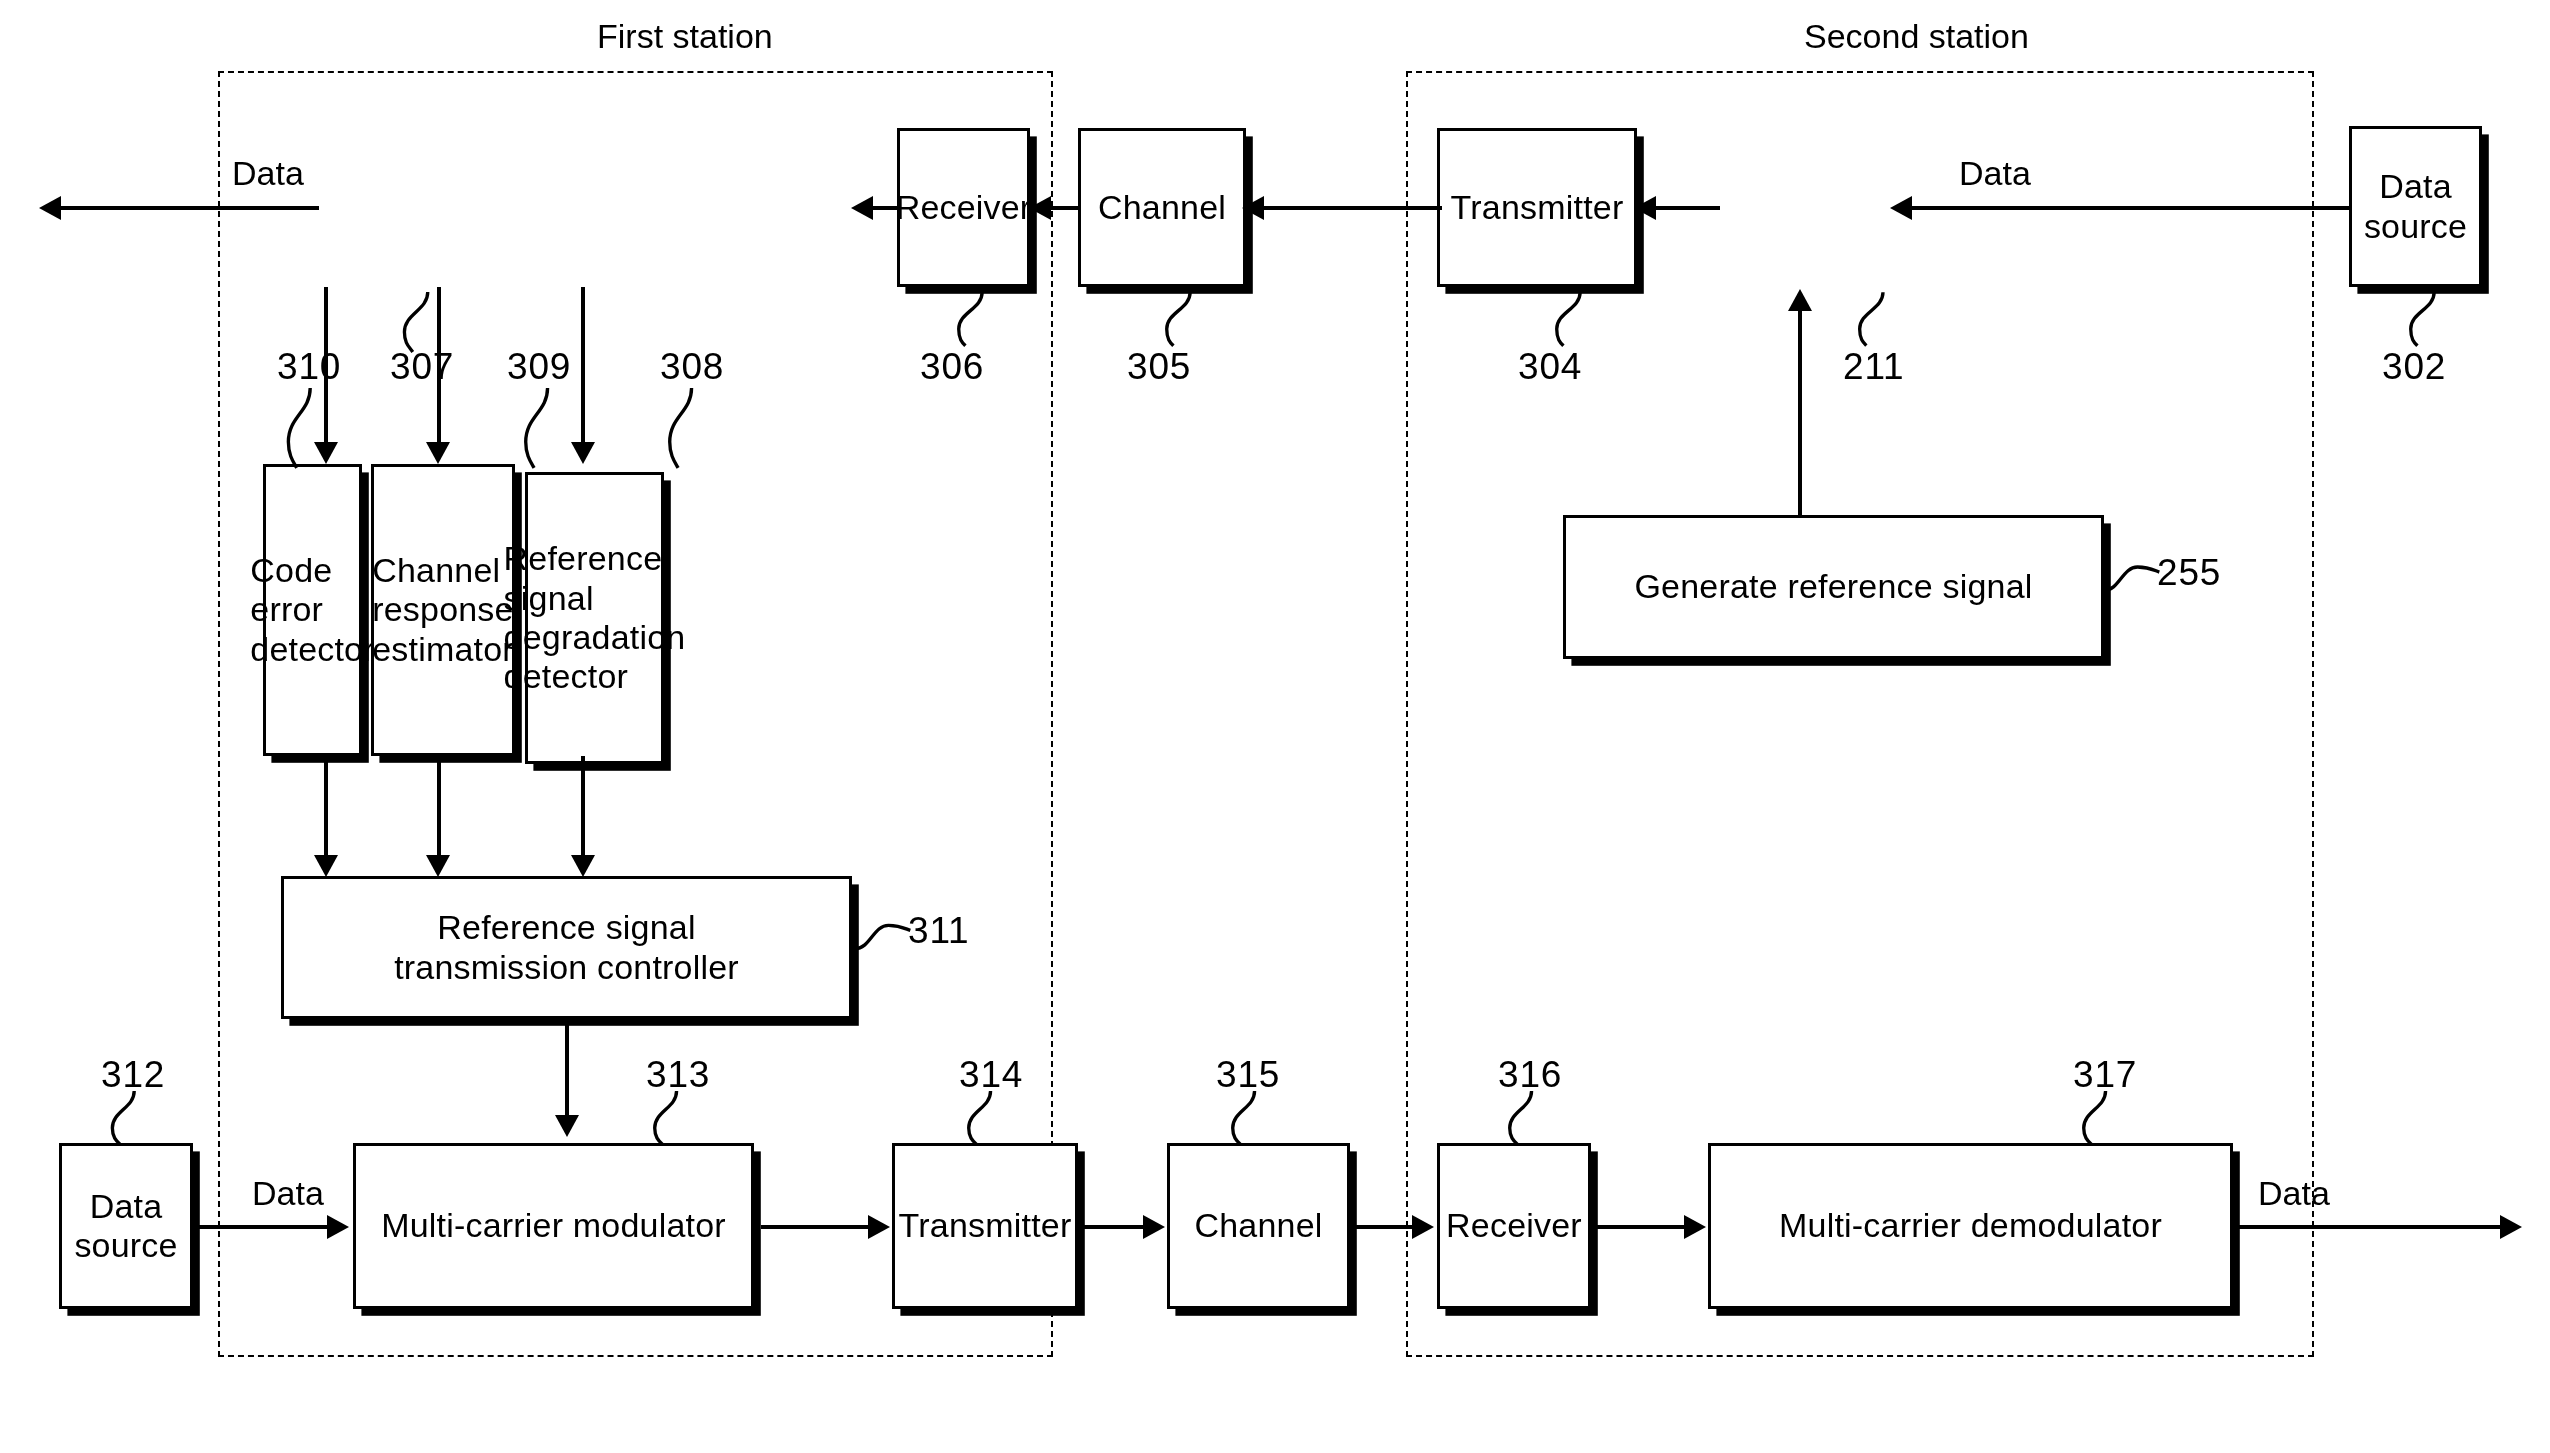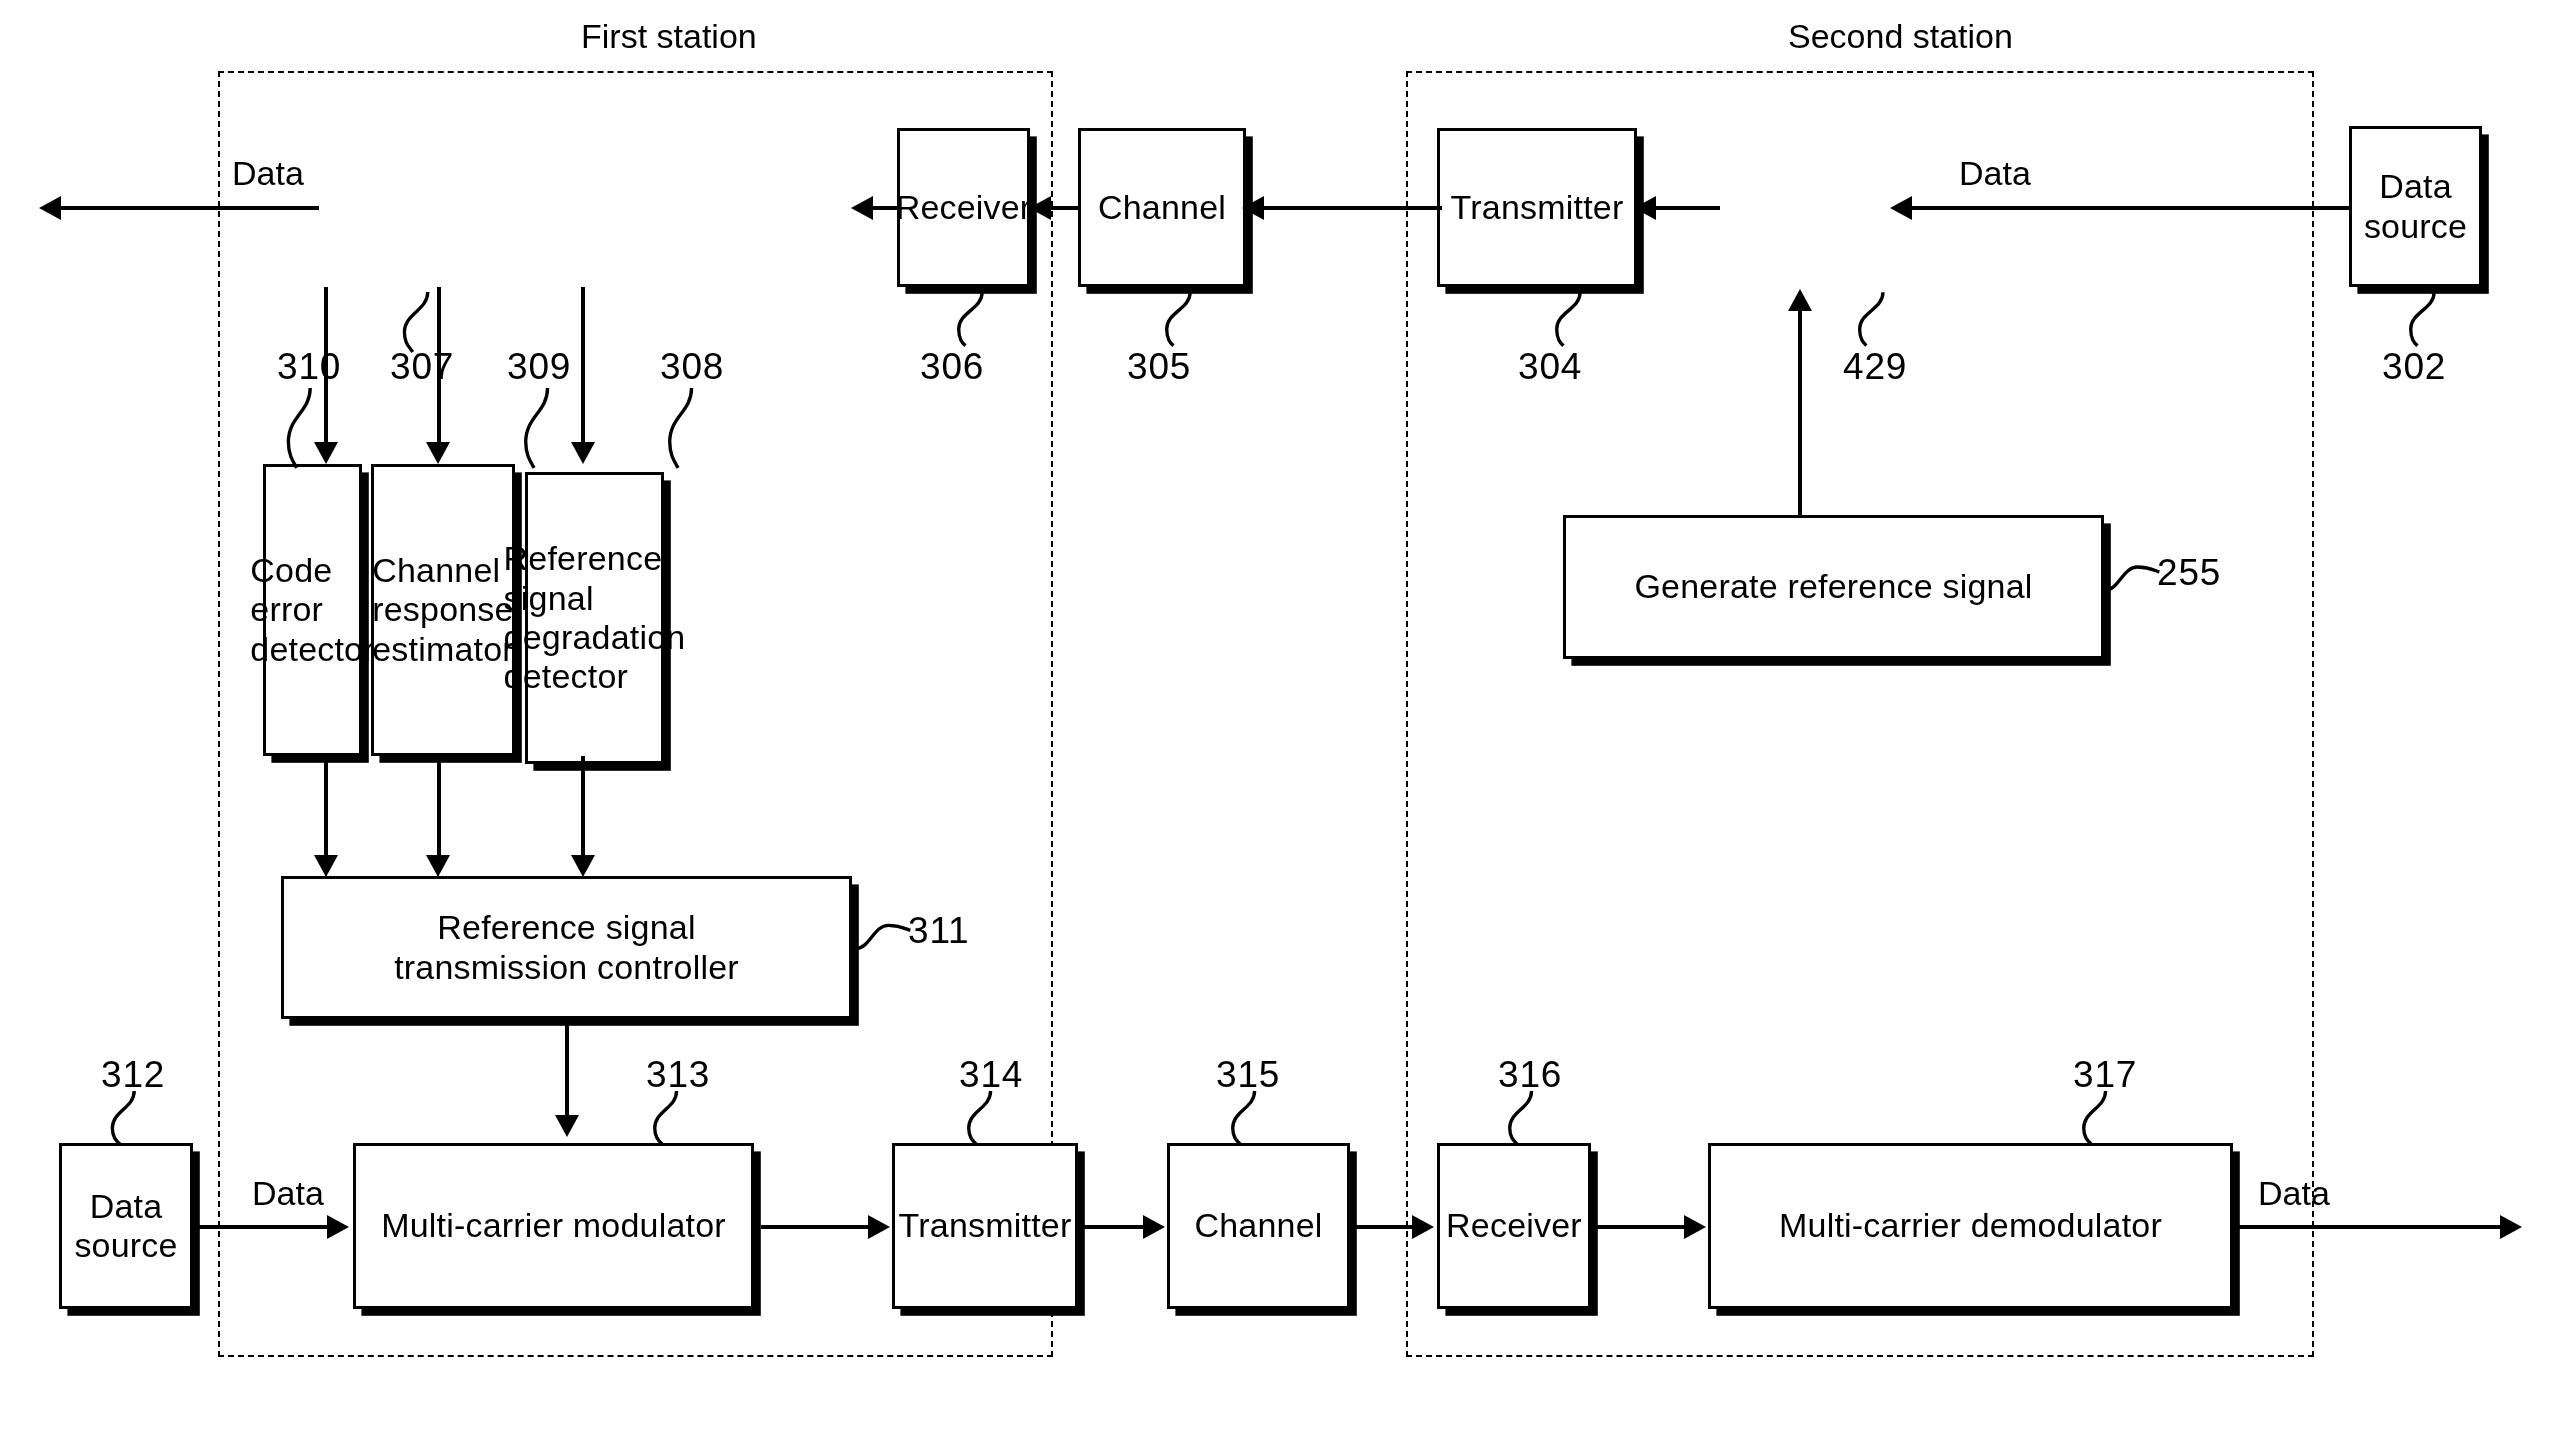--- a/index.html
+++ b/index.html
@@ -26,20 +26,21 @@
   .station{
     position:absolute;
     border:2.5px dashed #000;
     box-sizing:border-box;
     background:transparent;
   }
   .station-label{
     position:absolute;
     font-size:34px;
     white-space:nowrap;
+    margin-left:16px;
   }
 
   
   .num{
     position:absolute;
     font-size:37px;
     letter-spacing:0.8px;
     white-space:nowrap;
   }
 
@@ -254,21 +255,21 @@
       </svg>
   </div>
 
   <div class="num" style="left:1518px;top:346px;">304</div>
   <div class="sq" style="left:1540px;top:292px;">
     <svg width="46" height="54" viewBox="0 0 55 64">
         <path d="M48 0 C 48 20, 20 24, 20 44 C 20 56, 24 60, 28 64" stroke="#000" stroke-width="4" fill="none"></path>
       </svg>
   </div>
 
-  <div class="num" style="left:1843px;top:346px;">429</div>
+  <div class="num" style="left:1843px;top:346px;">211</div>
   <div class="sq" style="left:1843px;top:292px;">
     <svg width="50" height="54" viewBox="0 0 60 64">
         <path d="M48 0 C 48 20, 20 24, 20 44 C 20 56, 24 60, 28 64" stroke="#000" stroke-width="4" fill="none"></path>
       </svg>
   </div>
 
   <div class="num" style="left:2382px;top:346px;">302</div>
   <div class="sq" style="left:2394px;top:292px;">
     <svg width="46" height="54" viewBox="0 0 55 64">
         <path d="M48 0 C 48 20, 20 24, 20 44 C 20 56, 24 60, 28 64" stroke="#000" stroke-width="4" fill="none"></path>

